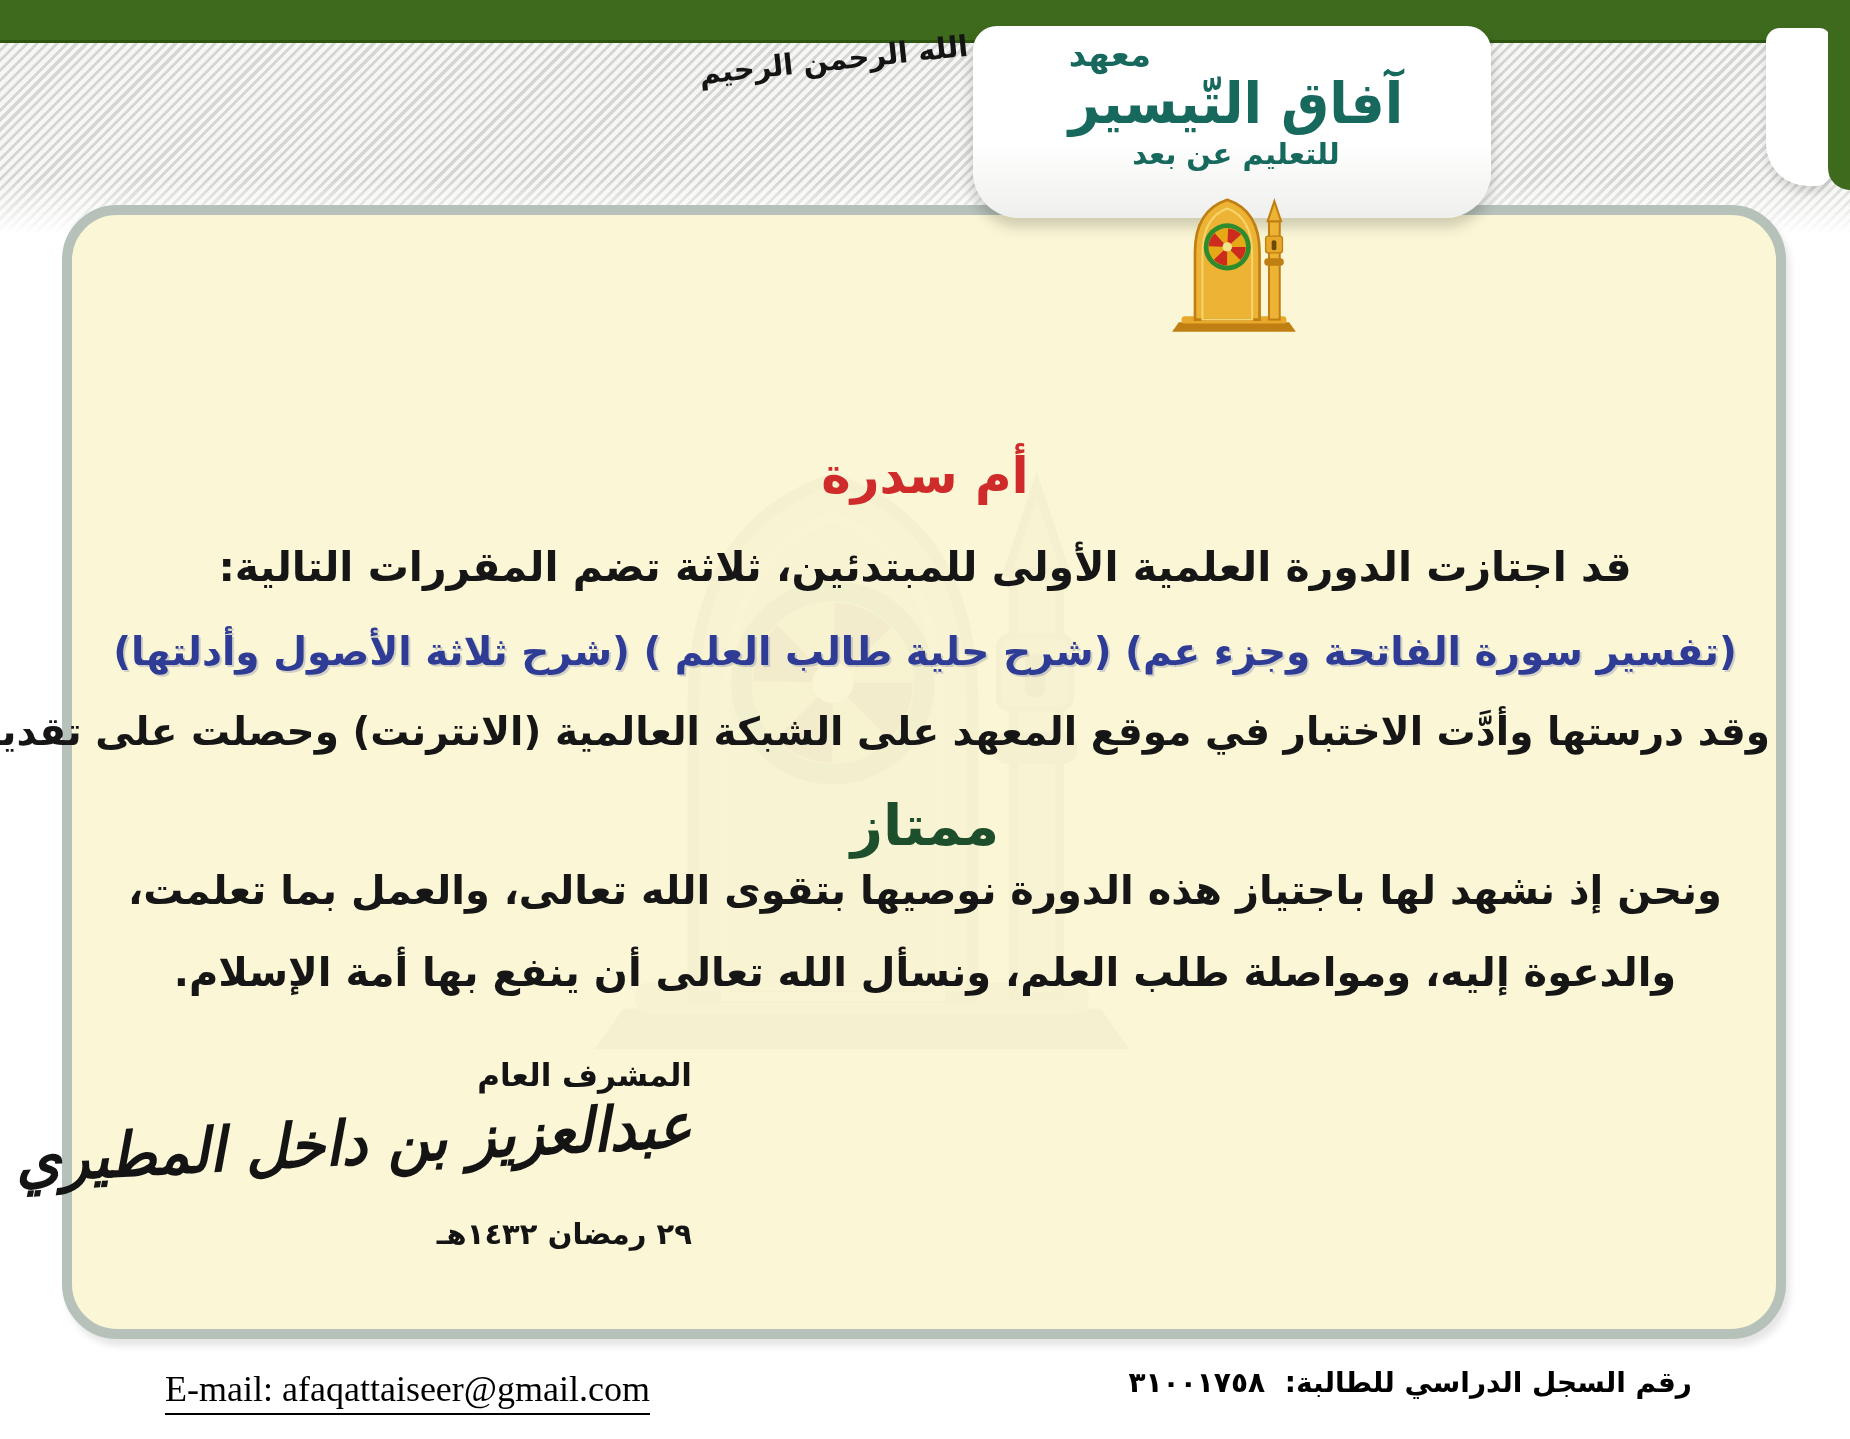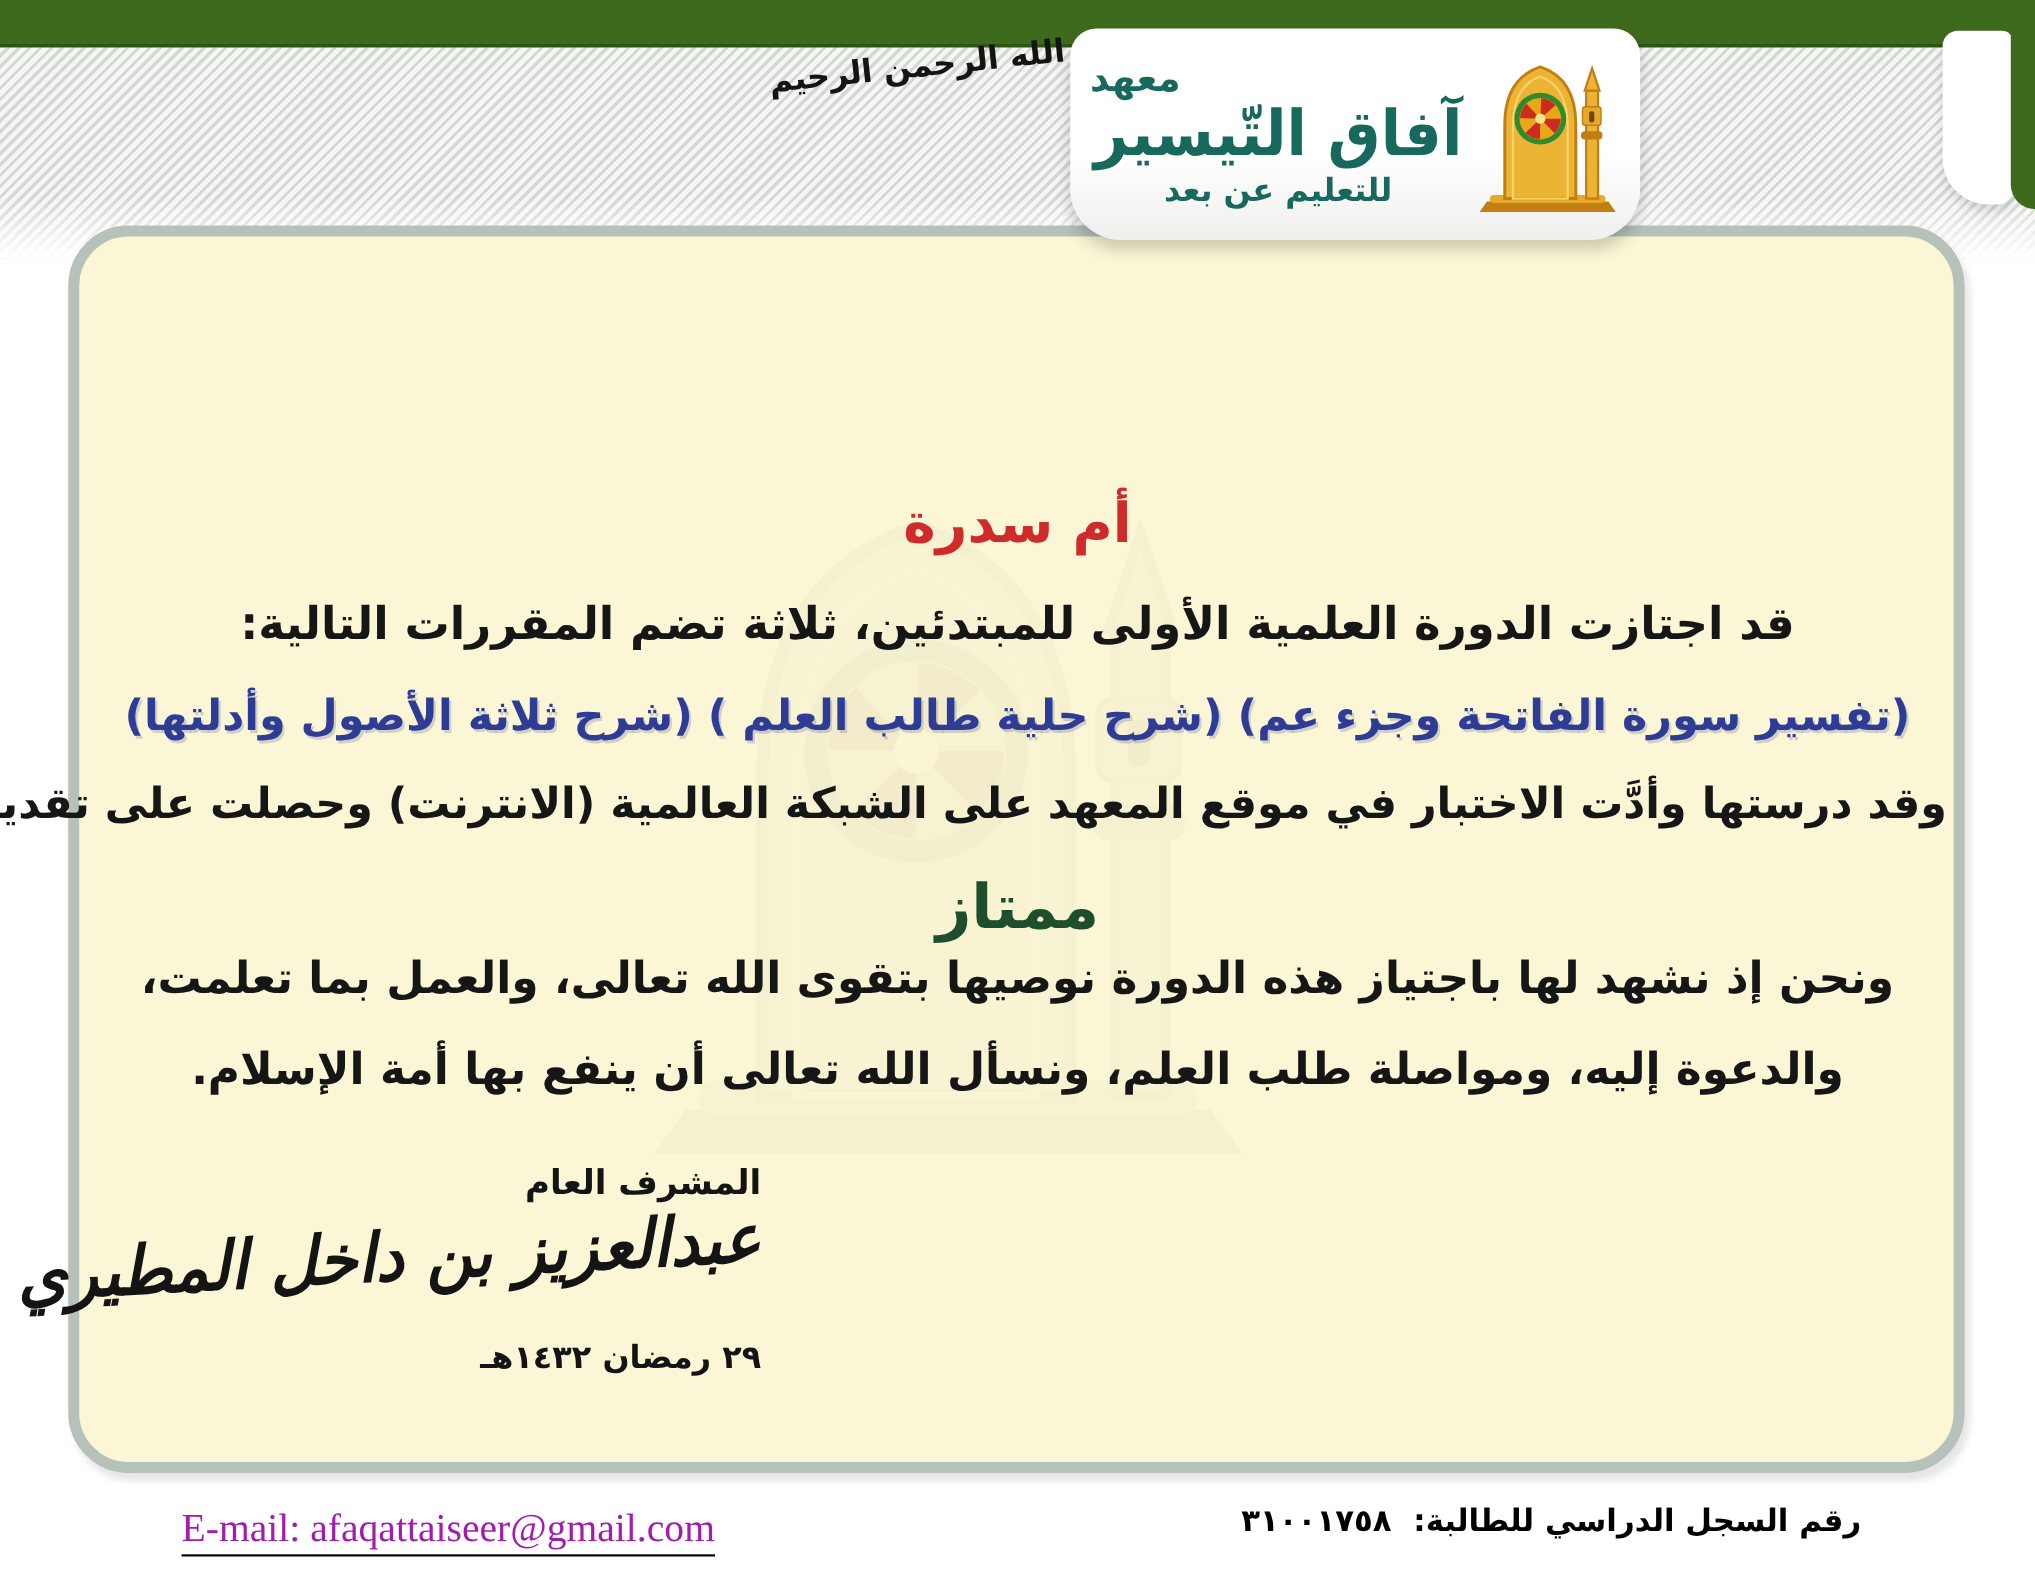--- a/index.html
+++ b/index.html
@@ -27,21 +27,21 @@
             transform:scaleY(1.05);text-shadow:0 2px 2px rgba(0,0,0,.18);}
 
   
   .basmala{position:absolute;left:688px;top:40px;width:364px;text-align:center;z-index:3;
            font-size:29px;font-weight:bold;color:#141414;transform:rotate(-6deg);line-height:1.15;}
 
   
   .banner{position:absolute;left:973px;top:26px;width:518px;height:192px;z-index:6;
           background:linear-gradient(#ffffff 60%,#efefed);border-radius:24px 24px 46px 46px;
           box-shadow:0 9px 14px rgba(0,0,0,.18);}
-  .banner-inner{display:flex;flex-direction:row;align-items:center;height:100%;padding:6px 10px 10px 14px;box-sizing:border-box;}
+  .banner-inner{display:flex;flex-direction:column;align-items:center;height:100%;padding:6px 10px 10px 14px;box-sizing:border-box;}
   .logo-text{flex:1;display:flex;flex-direction:column;align-items:flex-end;padding-left:4px;}
   .logo-line1{font-size:34px;font-weight:bold;color:var(--c-teal,#17695e);margin:2px 46px 0 0;}
   .logo-line2{font-size:54px;font-weight:bold;color:var(--c-teal,#17695e);margin:0;line-height:1.1;
               align-self:center;transform:scaleY(1.06);}
   .logo-line3{font-size:29px;font-weight:bold;color:var(--c-teal,#17695e);margin:4px 0 0 0;align-self:center;}
   .banner .mosque{width:148px;height:176px;flex:none;}
 
   
   .corner-card{position:absolute;right:20px;top:28px;width:64px;height:158px;background:#fff;z-index:5;
                border-radius:14px 10px 14px 42px;box-shadow:0 6px 10px rgba(0,0,0,.12);}
@@ -71,21 +71,21 @@
 
   .sign-block{position:absolute;left:120px;top:842px;width:500px;display:flex;flex-direction:column;
               align-items:flex-start;direction:rtl;color:#141414;}
   .sign-title{font-size:31px;font-weight:bold;}
   .sign-name{font-size:58px;font-weight:bold;font-style:italic;transform:rotate(-3deg) scaleY(1.05);
              margin-top:16px;white-space:nowrap;}
   .sign-date{font-size:29px;font-weight:bold;margin-top:40px;}
 
   
   .footer-email{position:absolute;left:165px;top:1368px;font-family:"Liberation Serif",serif;
-                font-size:36px;color:#a21caf;border-bottom:2px solid #000;padding-bottom:3px;direction:ltr;}
+                font-size:36px;color:#000000;border-bottom:2px solid #000;padding-bottom:3px;direction:ltr;}
   .footer-record{position:absolute;right:158px;top:1366px;direction:rtl;font-size:28px;font-weight:bold;
                 color:#000;white-space:nowrap;}
   .footer-record .num{margin-right:10px;}
 </style>
 </head>
 <body>
 
 <svg width="0" height="0" style="position:absolute">
   <defs>
     <symbol id="mosque" viewBox="0 0 220 260">

